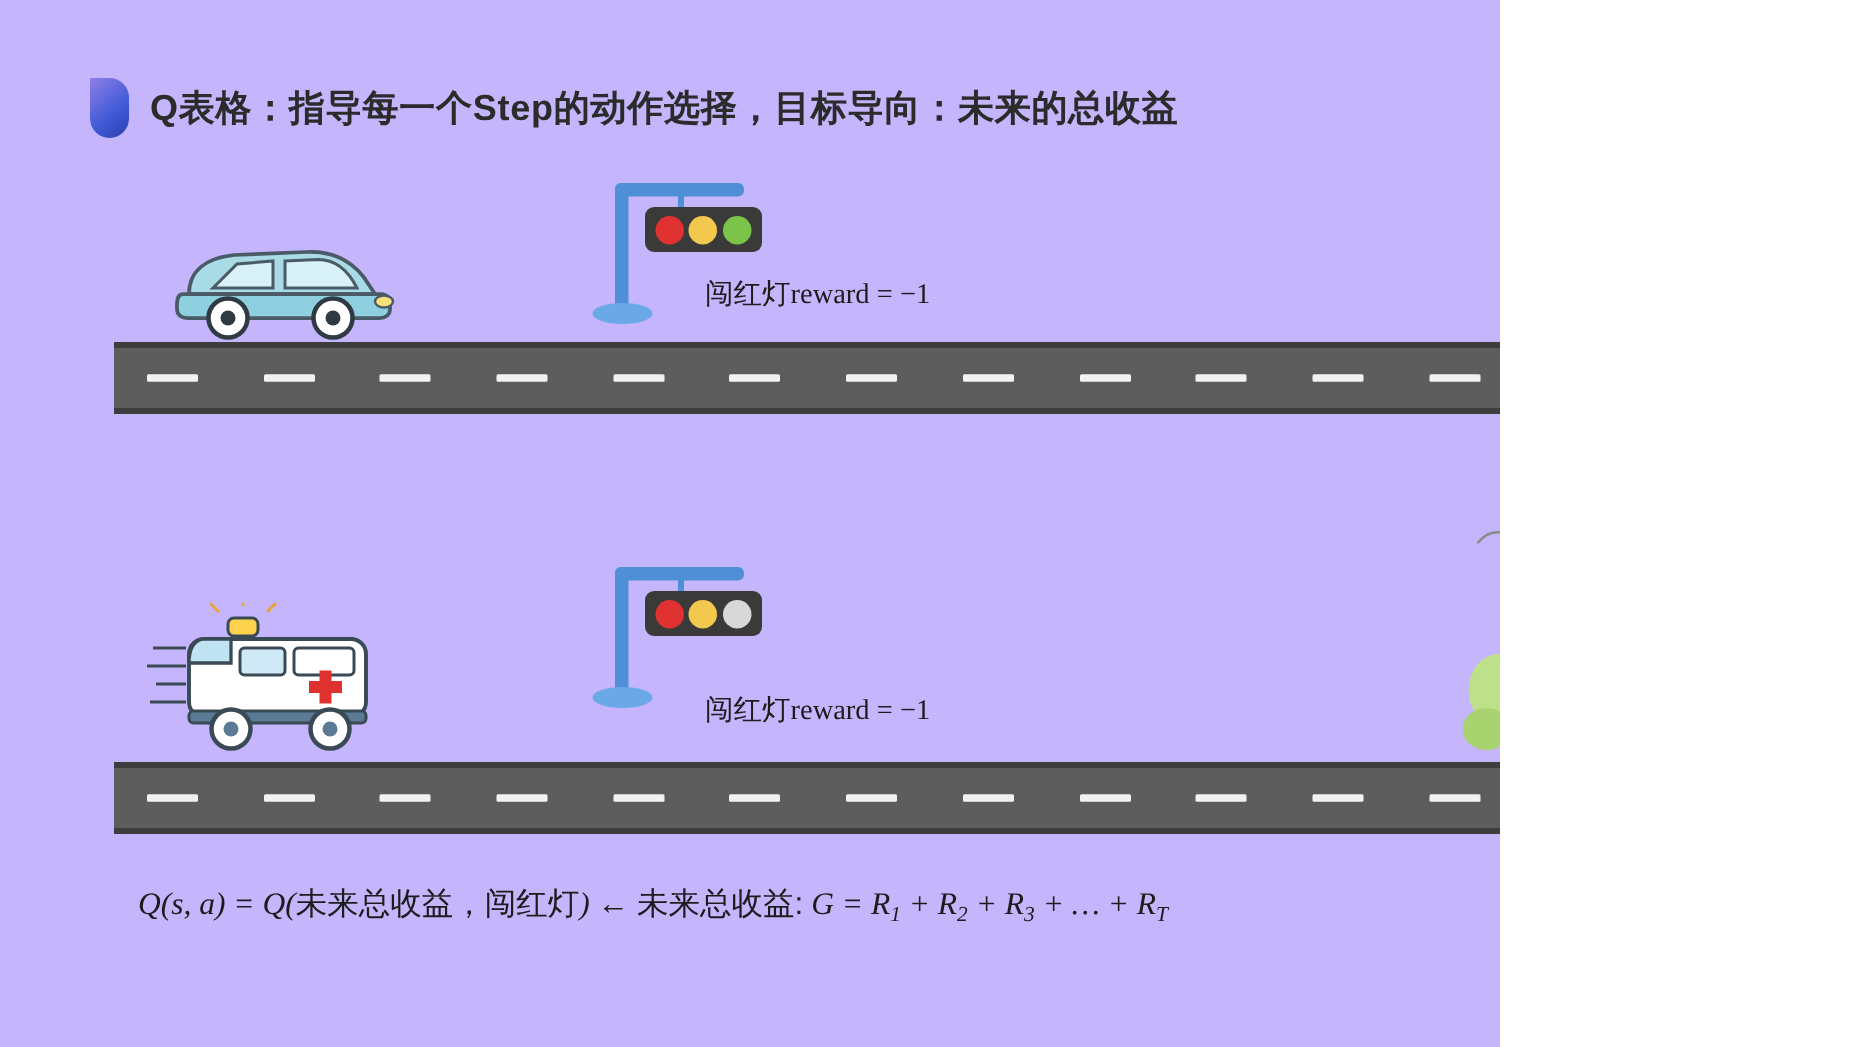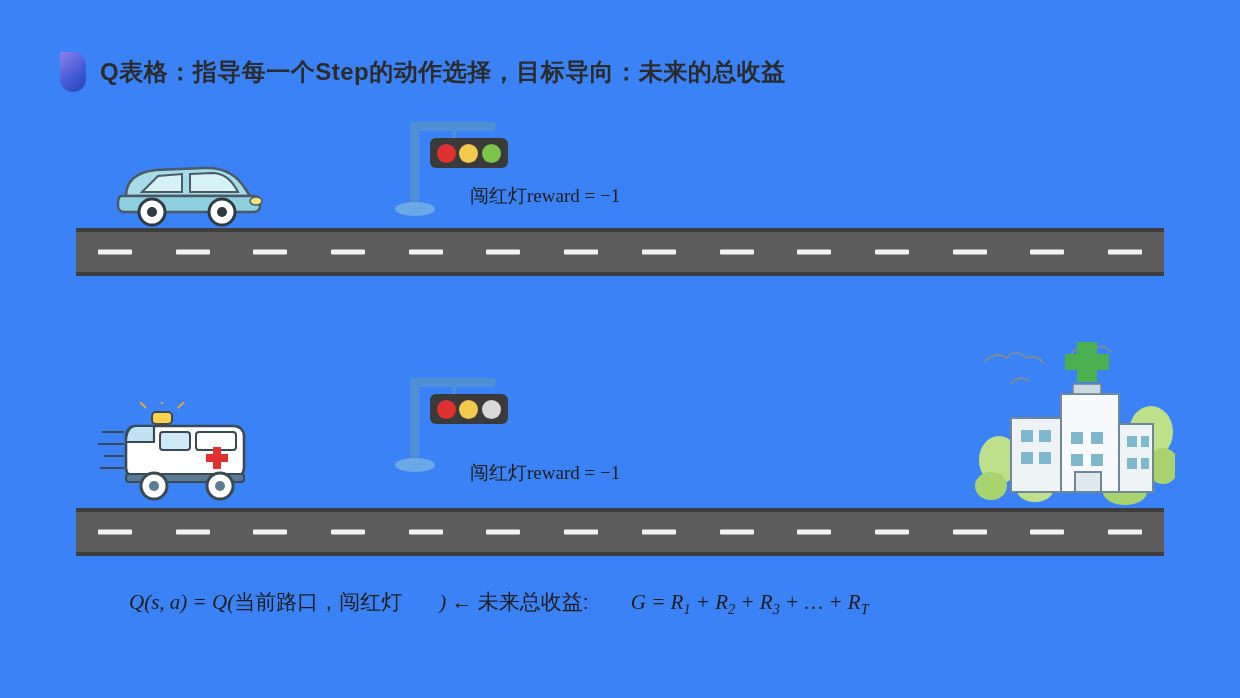--- a/index.html
+++ b/index.html
@@ -5,23 +5,23 @@
   html, body {
     margin: 0;
     padding: 0;
     background: #ffffff;
   }
   body {
     font-family: "Liberation Sans", sans-serif;
   }
   #slide {
     position: relative;
-    width: 1240px;
+    width: 1000px;
     height: 698px;
-    background: #3b82f6;
+    background: #c4b5fd;
     overflow: hidden;
   }
   
   .title-row {
     position: absolute;
     left: 60px;
     top: 52px;
     display: flex;
     align-items: center;
     gap: 14px;
@@ -170,21 +170,21 @@
   
   #formula {
     position: absolute;
     left: 92px;
     top: 588px;
     font-size: 21px;
     color: #1c1c1c;
     font-family: "Liberation Serif", serif;
     white-space: nowrap;
   }
-  #formula .it { font-style: italic; margin-left: 37px; }
+  #formula .it { font-style: italic; }
   #formula .cjk { font-family: "Liberation Sans", sans-serif; font-style: normal; }
   #formula sub { font-size: 0.68em; }
 
   
   #car { position: absolute; left: 108px; top: 148px; width: 160px; height: 80px; }
   #ambulance { position: absolute; left: 96px; top: 402px; width: 185px; height: 110px; }
   #hospital { position: absolute; left: 975px; top: 340px; width: 200px; height: 175px; }
 </style>
 </head>
 <body>
@@ -346,19 +346,19 @@
       <span class="dash"></span>
       <span class="dash"></span>
       <span class="dash"></span>
       <span class="dash"></span>
       <span class="dash"></span>
       <span class="dash"></span>
     </div>
   </div>
 
   <div id="formula">
-    <span class="it">Q(s, a) = Q(</span><span class="cjk">当前路口，闯红灯</span><span class="it">)</span>
+    <span class="it">Q(s, a) = Q(</span><span class="cjk">未来总收益，闯红灯</span><span class="it">)</span>
     <span>←</span>
     <span class="cjk">未来总收益:</span>
     <span class="it">G = R<sub>1</sub> + R<sub>2</sub> + R<sub>3</sub> + … + R<sub>T</sub></span>
   </div>
 
 </div>
 
 </body></html>

